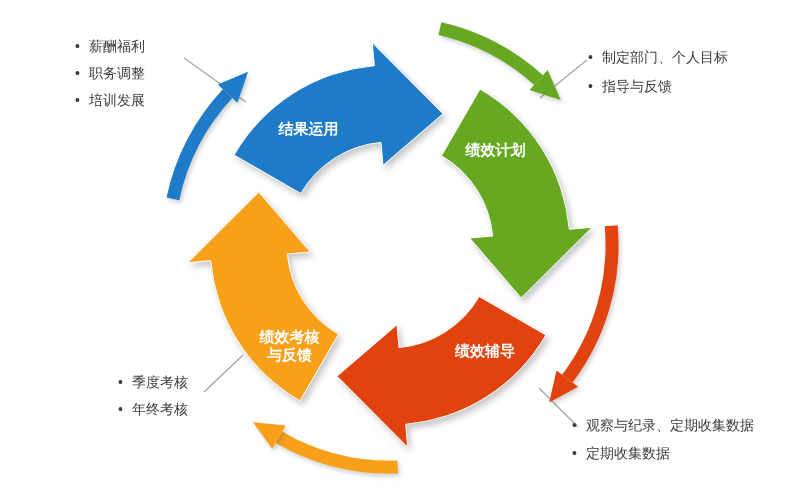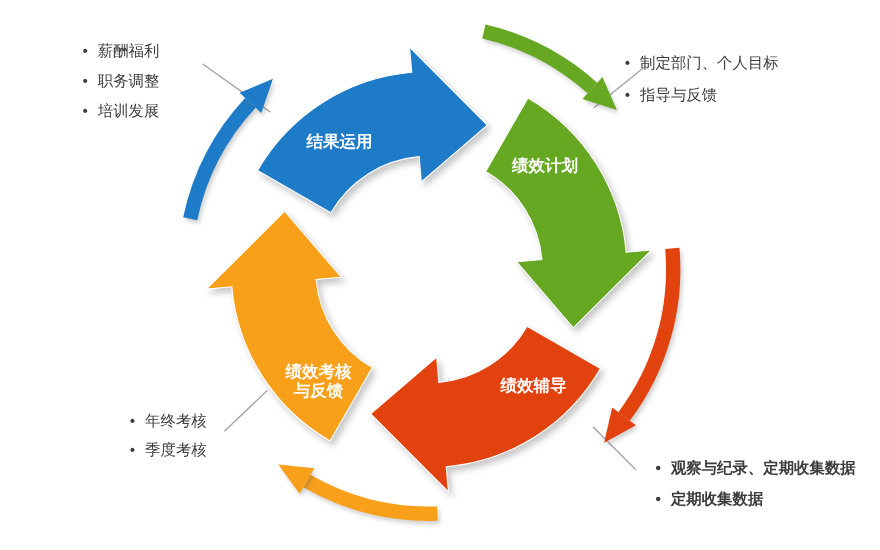--- a/index.html
+++ b/index.html
@@ -14,23 +14,23 @@
     fill:#fff;font-weight:bold;font-size:15px;
     font-family:"Liberation Sans","DejaVu Sans",sans-serif;
   }
   .notes{
     position:absolute;margin:0;padding:0;list-style:none;
     font-size:14px;color:#3c3c3c;
   }
   .notes li{line-height:27px;white-space:nowrap;}
   .notes li::before{content:"\2022";margin-right:9px;}
   .notes.tl{left:75px;top:33px;}
-  .notes.tr{left:568px;top:43px;}
+  .notes.tr{left:588px;top:43px;}
   .notes.tr li{line-height:29px;}
-  .notes.br{left:596px;top:411px;font-weight:bold;}
+  .notes.br{left:572px;top:411px;}
   .notes.br li{line-height:28px;}
   .notes.bl{left:118px;top:369px;}
 </style>
 </head>
 <body>
 
 <div class="stage">
 
   <svg id="cycle-svg" width="800" height="500" viewBox="0 0 800 500">
       <line x1="246" y1="102" x2="184" y2="58" stroke="#A3A3A3" stroke-width="1.2"></line>
@@ -65,17 +65,17 @@
     <li>制定部门、个人目标</li>
     <li>指导与反馈</li>
   </ul>
 
   <ul class="notes br" style="color: rgb(60, 60, 60);">
     <li>观察与纪录、定期收集数据</li>
     <li>定期收集数据</li>
   </ul>
 
   <ul class="notes bl" style="color: rgb(60, 60, 60);">
+    <li>季度考核</li>
     <li>年终考核</li>
-    <li>季度考核</li>
   </ul>
 
 </div>
 
 </body></html>

